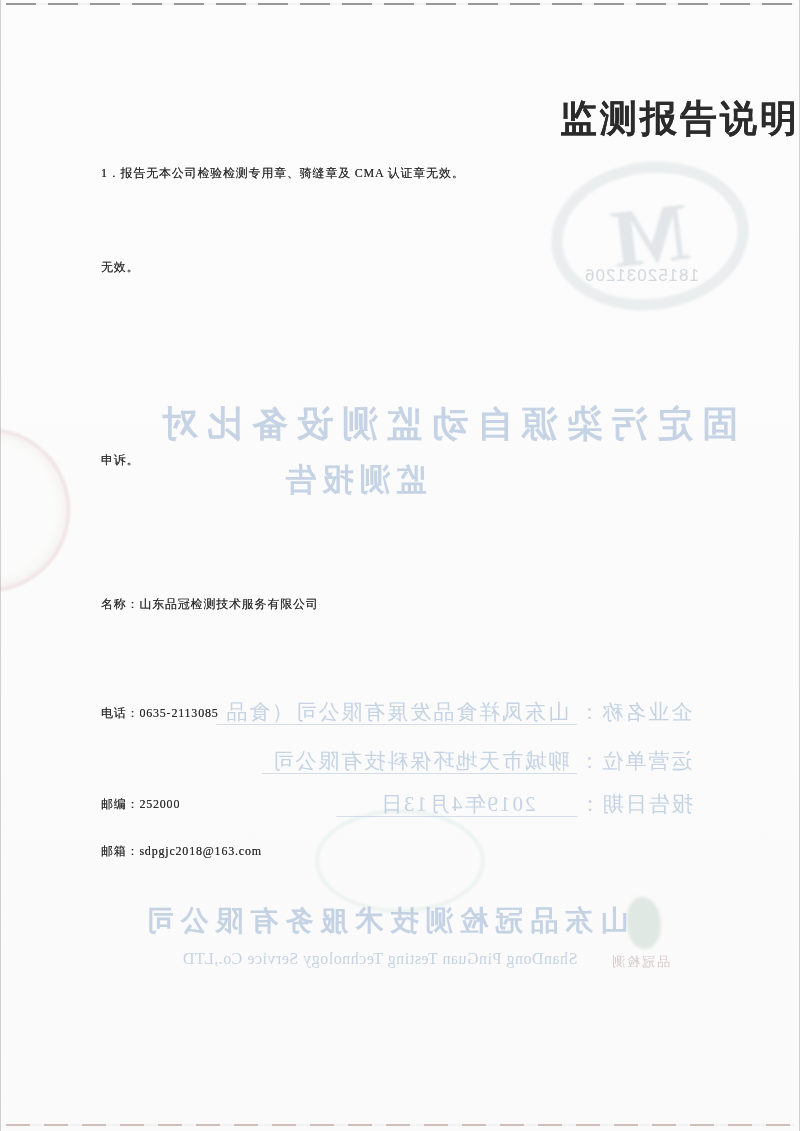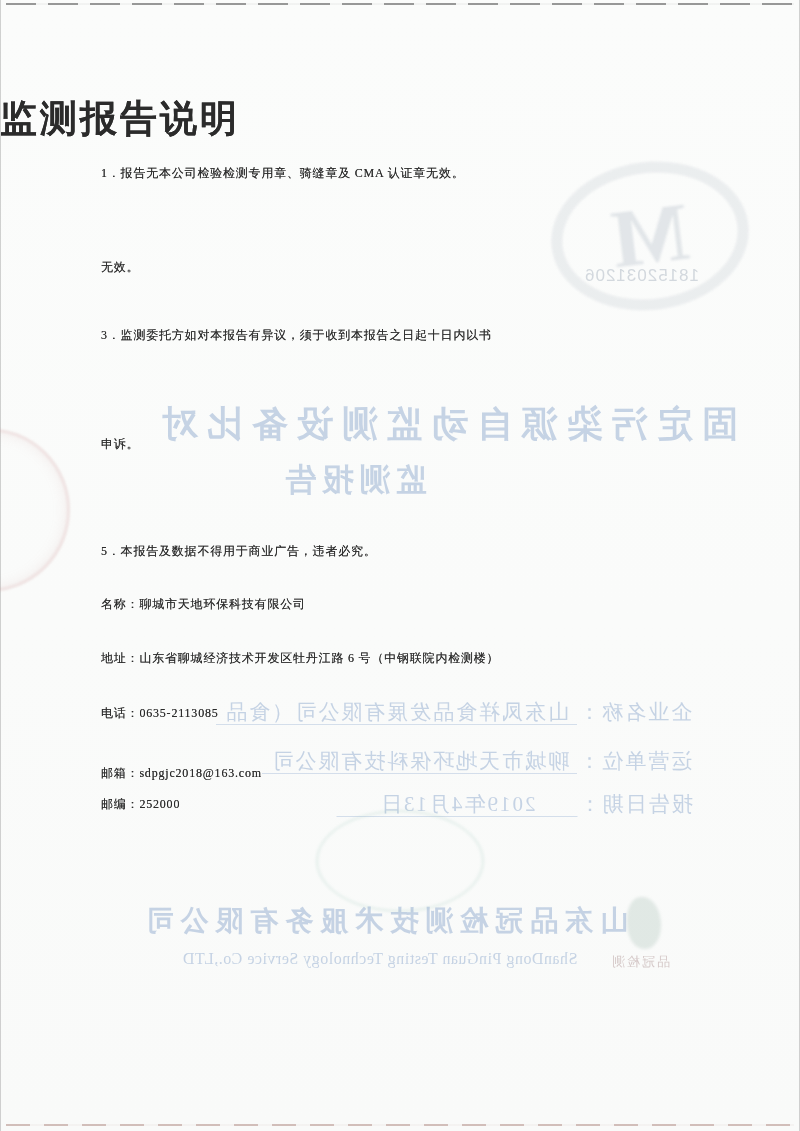--- a/index.html
+++ b/index.html
@@ -17,30 +17,30 @@
   .edge-top{top:3px;left:6px;right:6px;height:2px;
     background:repeating-linear-gradient(90deg,rgba(70,70,70,.55) 0 30px,rgba(70,70,70,.05) 30px 42px);}
   .edge-bottom{bottom:5px;left:6px;right:6px;height:2px;
     background:repeating-linear-gradient(90deg,rgba(150,100,90,.40) 0 24px,rgba(150,100,90,.05) 24px 38px);}
   .edge-left{left:0;top:0;bottom:0;width:1px;background:rgba(110,110,110,.30);}
   .edge-right{right:0;top:0;bottom:0;width:1px;background:rgba(110,110,110,.30);}
 
   
   .title{
     position:absolute;top:94px;left:0;width:100%;
-    text-align:left;font-size:37px;font-weight:bold;letter-spacing:3px;
+    text-align:right;font-size:37px;font-weight:bold;letter-spacing:3px;
     text-shadow:0 0 .6px rgba(40,40,40,.9);
   }
   .line{
     position:absolute;left:101px;font-size:12px;letter-spacing:.8px;
     white-space:nowrap;text-shadow:0 0 .4px rgba(45,45,45,.75);
   }
   .l0{top:165px}.l1{top:219px}.l2{top:259px}.l3{top:327px}.l4{top:381px}
-  .l5{top:436px}.l6{top:489px}.l7{top:543px}.l8{top:596px}.l9{top:650px}
-  .l10{top:705px}.l11{top:796px}.l12{top:765px}
+  .l5{top:452px}.l6{top:489px}.l7{top:543px}.l8{top:596px}.l9{top:650px}
+  .l10{top:705px}.l11{top:796px}.l12{top:843px}
 
   
   .ghost{position:absolute;transform:scaleX(-1);white-space:nowrap;
     filter:blur(.7px);font-family:"Liberation Serif","DejaVu Serif",serif;}
   .gh-blue{color:rgba(141,168,205,.48);}
   .gh-gray{color:rgba(154,166,181,.42);}
   .gh-line1{top:400px;left:142px;width:606px;text-align:center;font-size:36px;letter-spacing:9px;font-weight:bold;}
   .gh-line2{top:459px;left:268px;width:170px;text-align:center;font-size:31px;letter-spacing:6px;font-weight:bold;}
   .gh-num{top:266px;left:584px;font-size:17px;letter-spacing:1px;font-family:"Liberation Sans",sans-serif;}
   .gh-form{right:108px;font-size:21px;letter-spacing:2px;}
@@ -108,22 +108,19 @@
 
   <div class="ghost gh-blue gh-company-cn">山东品冠检测技术服务有限公司</div>
   <div class="ghost gh-blue gh-company-en">ShanDong PinGuan Testing Technology Service Co.,LTD</div>
   <div class="bottom-logo"></div>
   <div class="ghost gh-logo-text">品冠检测</div>
 
   <div class="title">监测报告说明</div>
 
   <div class="line l0">1．报告无本公司检验检测专用章、骑缝章及 CMA 认证章无效。</div>
   <div class="line l2">无效。</div>
-  <div class="line l3">3．监测委托方如对本报告有异议，须于收到本报告之日起十日内以书</div>
   <div class="line l5">申诉。</div>
-  <div class="line l7">5．本报告及数据不得用于商业广告，违者必究。</div>
-  <div class="line l8">名称：聊城市天地环保科技有限公司</div>
-  <div class="line l9">地址：山东省聊城经济技术开发区牡丹江路 6 号（中钢联院内检测楼）</div>
+  <div class="line l8">名称：山东品冠检测技术服务有限公司</div>
   <div class="line l10">电话：0635-2113085</div>
   <div class="line l11">邮编：252000</div>
   <div class="line l12">邮箱：sdpgjc2018@163.com</div>
 
 </div>
 
 </body></html>

